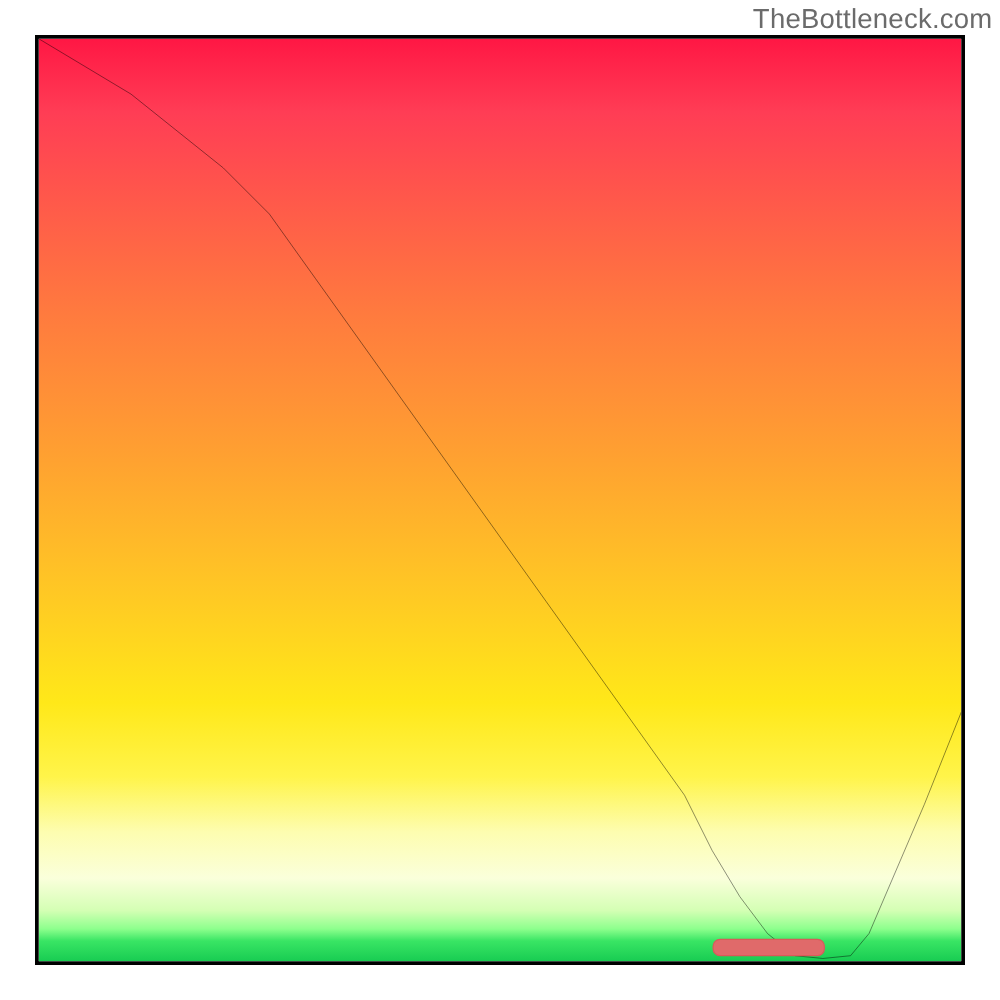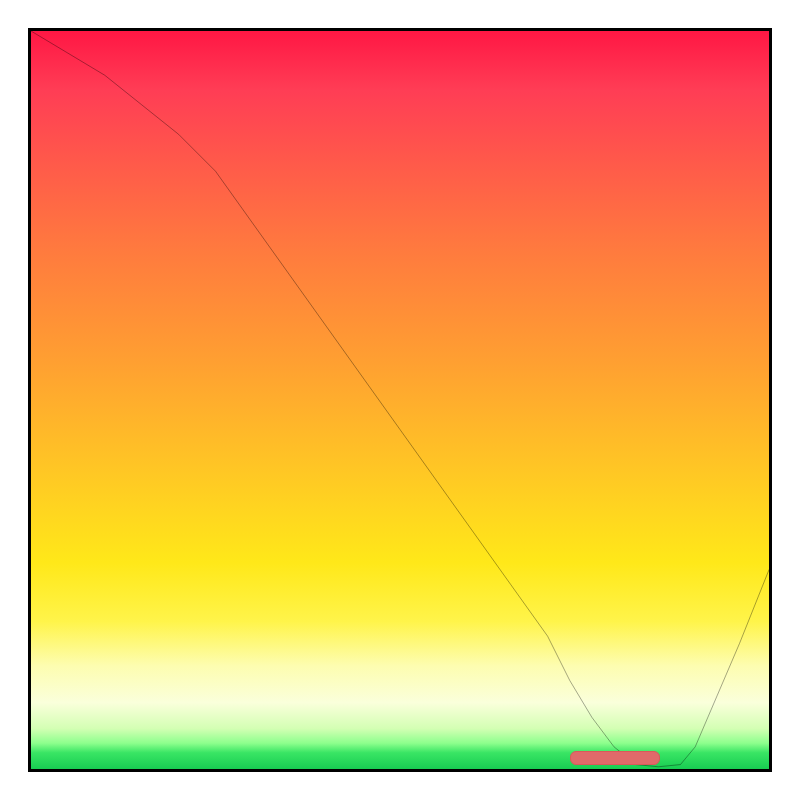--- a/index.html
+++ b/index.html
@@ -69,20 +69,21 @@
     border-radius: 6px;
     background: #e06a6a;
     border: 1px solid #d95a5a;
   }
 </style>
 </head>
 <body>
 
 <div class="container">
 
+  <div class="watermark">TheBottleneck.com</div>
 
   <div class="plot-area">
     <div class="gradient-fill"></div>
 
     <svg class="curve" viewBox="0 0 100 100" preserveAspectRatio="none">
       <path fill="none" stroke="#000" stroke-width="0.35" stroke-linejoin="round" stroke-linecap="round" vector-effect="non-scaling-stroke" d="M0.00 0.00 L5.00 3.00 L10.00 6.00 L15.00 10.00 L20.00 14.00 L25.00 19.00 L30.00 26.00 L35.00 33.00 L40.00 40.00 L45.00 47.00 L50.00 54.00 L55.00 61.00 L60.00 68.00 L65.00 75.00 L70.00 82.00 L73.00 88.00 L76.00 93.00 L79.00 97.00 L82.00 99.40 L85.00 99.70 L88.00 99.40 L90.00 97.00 L93.00 90.00 L96.00 83.00 L100.00 73.00"></path>
     </svg>
 
     <div class="marker" style="left:538.7px;width:88.6px;bottom:4px;"></div>
   </div>

